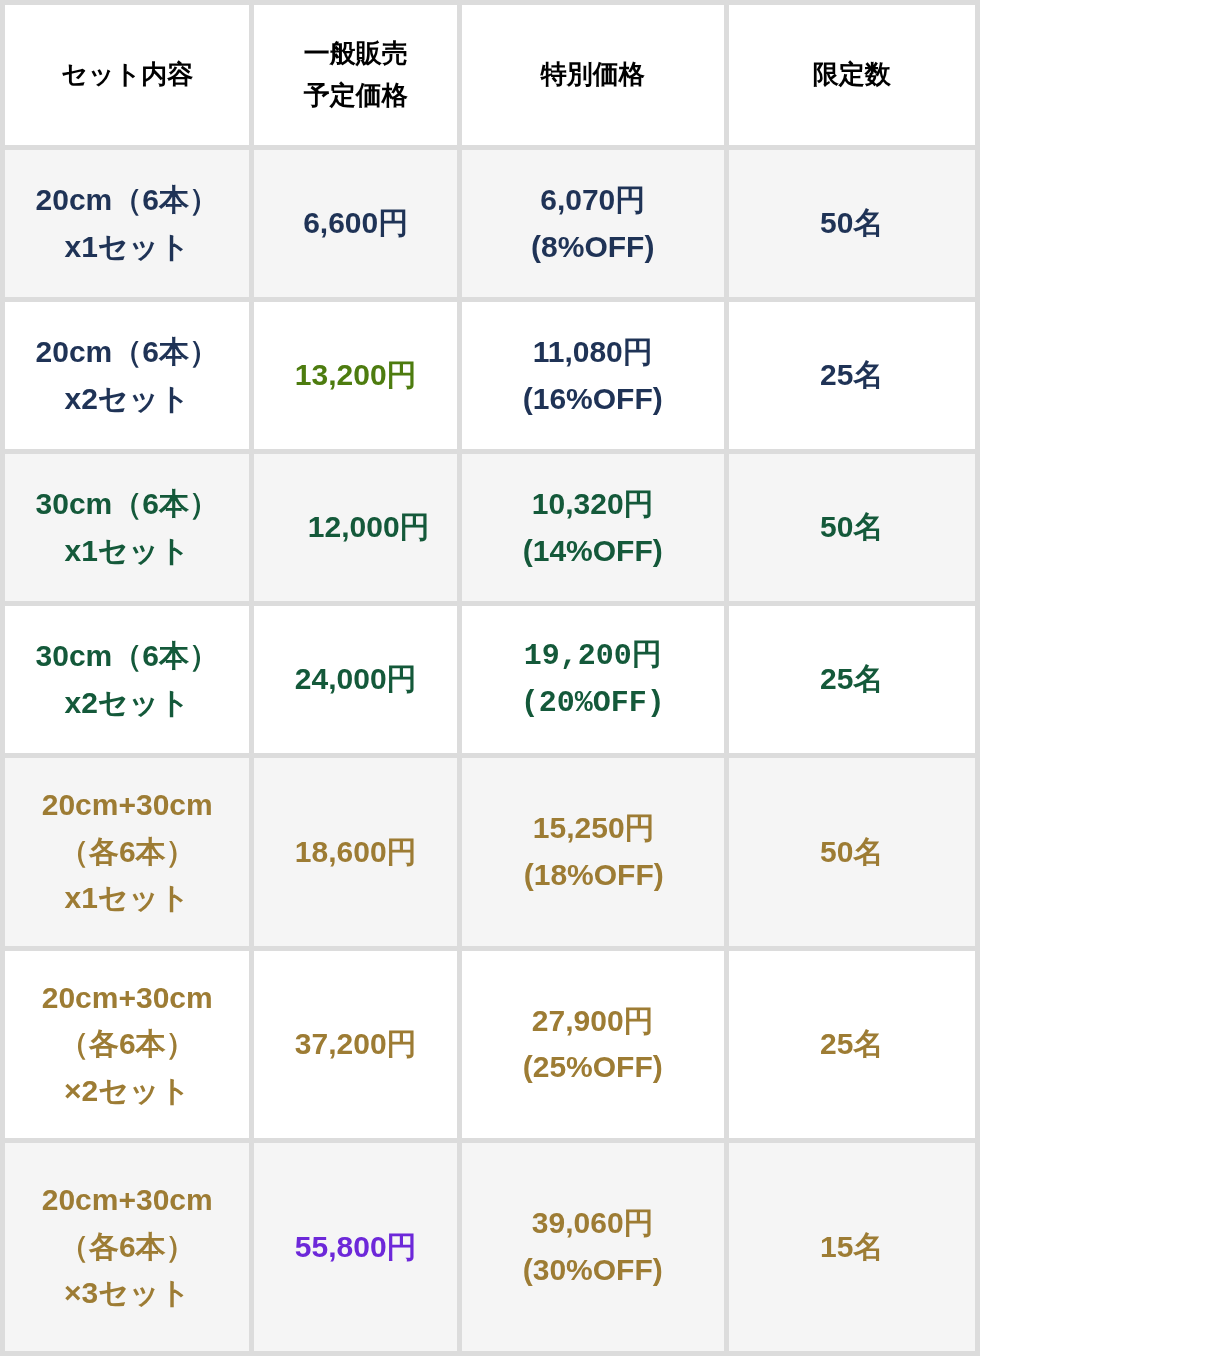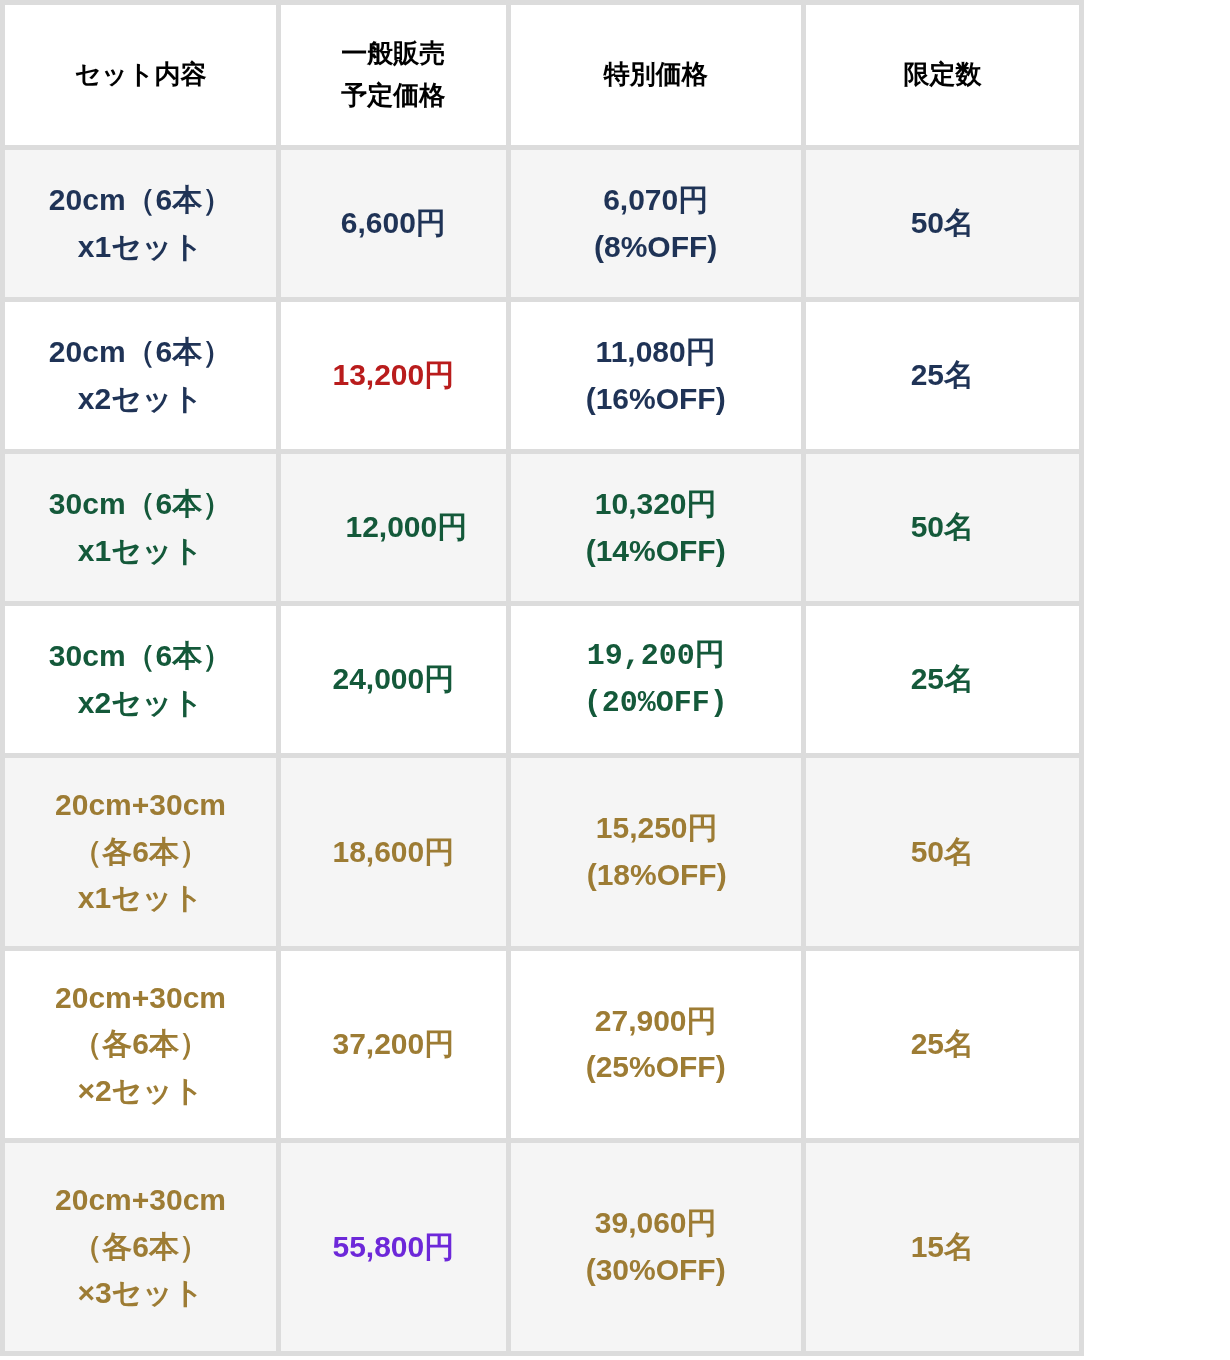--- a/index.html
+++ b/index.html
@@ -8,21 +8,21 @@
     background: #ffffff;
     font-family: "Liberation Sans", "DejaVu Sans", sans-serif;
   }
   :root {
     --grid: #dcdcdc;
     --stripe: #f5f5f5;
     --white: #ffffff;
     --header-text: #000000;
   }
   .price-table {
-    width: 1084px;
+    width: 980px;
     border-collapse: separate;
     border-spacing: 5px;
     background: var(--grid);
     table-layout: fixed;
   }
   .price-table th,
   .price-table td {
     text-align: center;
     vertical-align: middle;
     white-space: pre-line;
@@ -75,21 +75,21 @@
     <td class="cell-set" style="color: rgb(31, 51, 86);">20cm（6本）
 x1セット</td>
     <td class="cell-regular" style="color: rgb(31, 51, 86);">6,600円</td>
     <td class="cell-special" style="color: rgb(31, 51, 86);">6,070円
 (8%OFF)</td>
     <td class="cell-limit" style="color: rgb(31, 51, 86);">50名</td>
   </tr>
       <tr>
     <td class="cell-set" style="color: rgb(31, 51, 86);">20cm（6本）
 x2セット</td>
-    <td class="cell-regular" style="color: #b91c1c; text-align: center;">13,200円</td>
+    <td class="cell-regular" style="color: #4d7c0f; text-align: center;">13,200円</td>
     <td class="cell-special" style="color: rgb(31, 51, 86);">11,080円
 (16%OFF)</td>
     <td class="cell-limit" style="color: rgb(31, 51, 86);">25名</td>
   </tr>
       <tr>
     <td class="cell-set" style="color: rgb(20, 89, 58);">30cm（6本）
 x1セット</td>
     <td class="cell-regular" style="color: rgb(20, 89, 58); padding-left: 34px;">12,000円</td>
     <td class="cell-special" style="color: rgb(20, 89, 58); margin-left: 28px;">10,320円
 (14%OFF)</td>

